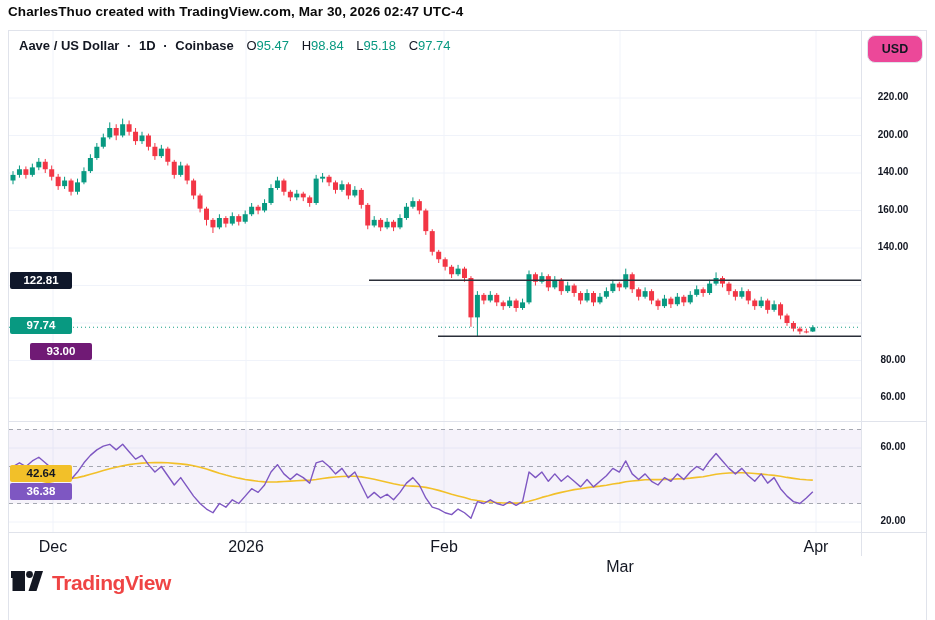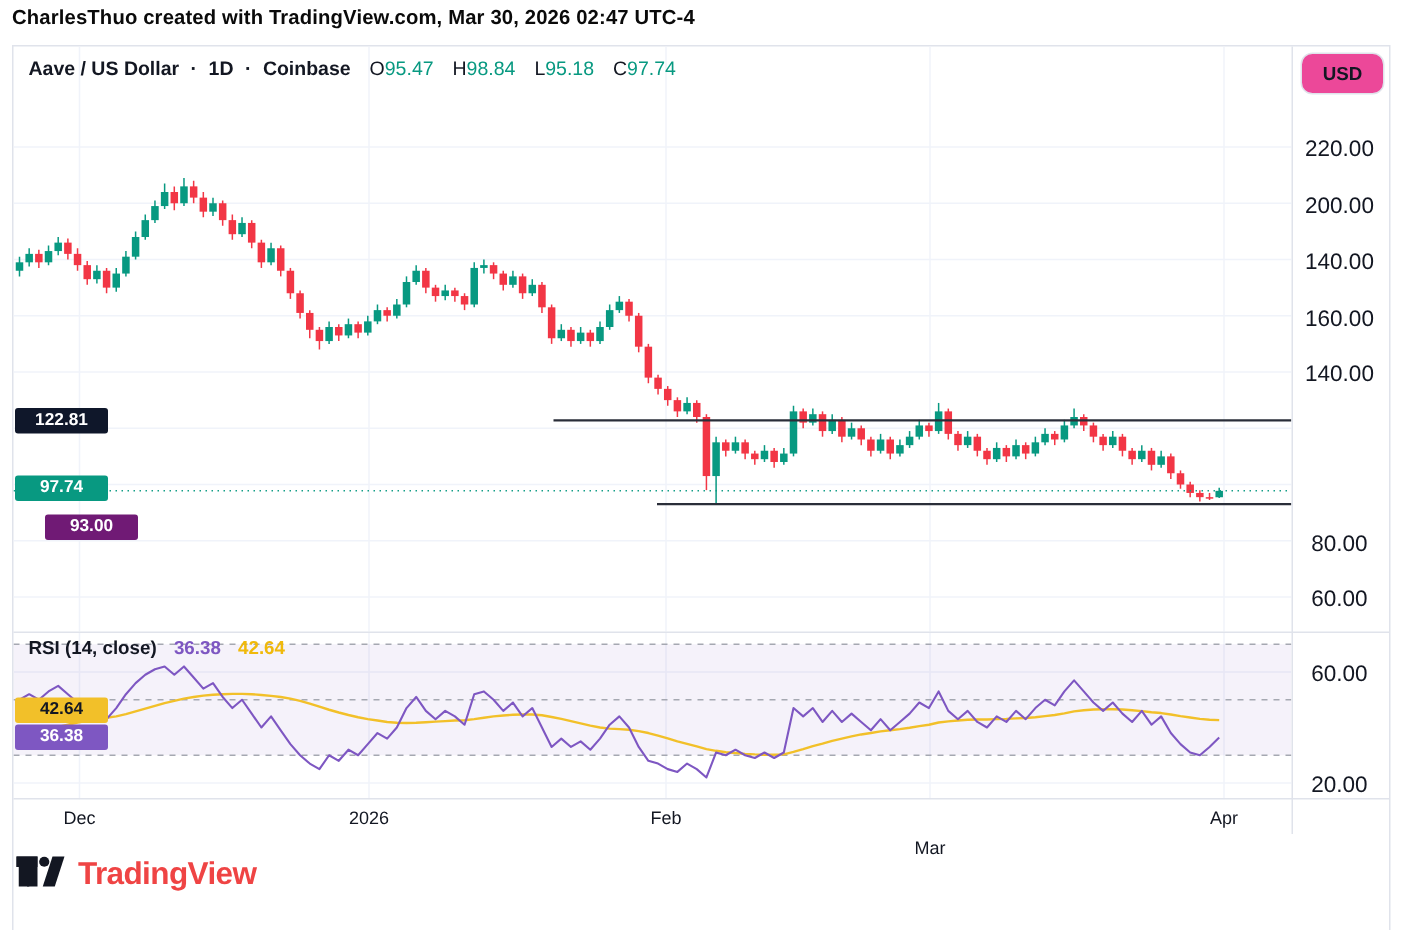--- a/index.html
+++ b/index.html
@@ -12,32 +12,32 @@
   .sep-h{position:absolute;left:0;width:917px;height:1px;background:#e0e3eb;}
   .sep-v{position:absolute;top:0;left:852px;width:1px;height:525px;background:#e0e3eb;}
   #legend-row{position:absolute;left:10px;top:7px;font-size:13px;color:#131722;font-weight:600;white-space:nowrap;z-index:5;}
   #legend-row .dim{font-weight:600;color:#131722;margin:0 4px;}
   #legend-row .ohlc-k{margin-left:9px;font-weight:500;color:#131722;}
   #legend-row .ohlc-v{color:#089981;font-weight:500;}
   #rsi-legend{position:absolute;left:10px;top:394px;font-size:12.5px;color:#131722;font-weight:600;white-space:nowrap;z-index:5;}
   #rsi-legend .val-rsi{color:#7e57c2;margin-left:8px;font-weight:600;}
   #rsi-legend .val-ma{color:#f0b90b;margin-left:8px;font-weight:600;}
   #price-axis{position:absolute;left:853px;top:0;width:66px;height:525px;}
-  .tick-label{position:absolute;left:0;width:62px;text-align:center;font-size:15px;color:#131722;font-weight:400;}
+  .tick-label{position:absolute;left:0;width:62px;text-align:center;font-size:10px;color:#131722;font-weight:700;}
   .price-box{position:absolute;left:1px;width:62px;height:17px;line-height:17px;text-align:center;
     font-size:11.5px;font-weight:700;border-radius:2px;z-index:4;}
   #label-resistance{top:241px;background:#0f172a;color:#fff;}
   #label-current{top:286px;background:#089981;color:#fff;}
   #label-support{top:312px;background:#701a75;color:#fff;margin-left:20px;}
   #label-rsi-ma{top:434px;background:#f2c029;color:#131722;}
   #label-rsi{top:452px;background:#7e57c2;color:#fff;}
   #usd-button{position:absolute;left:858px;top:4px;width:54px;height:26px;line-height:26px;text-align:center;
     background:#ec4899;border:1px solid #e0e3eb;border-radius:8px;font-size:12.5px;font-weight:700;color:#131722;cursor:pointer;z-index:6;}
   #time-axis{position:absolute;left:0;top:502px;width:852px;height:25px;}
-  .time-label{position:absolute;top:5px;transform:translateX(-50%);font-size:12px;color:#131722;font-weight:500;}
+  .time-label{position:absolute;top:5px;transform:translateX(-50%);font-size:16px;color:#131722;font-weight:500;}
   #footer-logo{position:absolute;left:10px;top:570px;display:flex;align-items:center;gap:8px;cursor:pointer;}
   #footer-logo .brand-text{font-size:21px;font-weight:800;color:#ef4444;letter-spacing:-0.4px;}
 </style>
 </head>
 <body>
 
 <div id="header-bar">CharlesThuo created with TradingView.com, Mar 30, 2026 02:47 UTC-4</div>
 
 <div id="chart-container">
 
@@ -341,25 +341,20 @@
     <span class="dim">·</span>
     <span>1D</span>
     <span class="dim">·</span>
     <span>Coinbase</span>
     <span class="ohlc-k">O</span><span class="ohlc-v">95.47</span>
     <span class="ohlc-k">H</span><span class="ohlc-v">98.84</span>
     <span class="ohlc-k">L</span><span class="ohlc-v">95.18</span>
     <span class="ohlc-k">C</span><span class="ohlc-v">97.74</span>
   </div>
 
-  <div id="rsi-legend">
-    <span>RSI (14, close)</span>
-    <span class="val-rsi">36.38</span>
-    <span class="val-ma">42.64</span>
-  </div>
 
   <div id="price-axis">
       <div class="tick-label" style="top: 60px;">220.00</div>
       <div class="tick-label" style="top: 97.5px;">200.00</div>
       <div class="tick-label" style="top: 135px;">140.00</div>
       <div class="tick-label" style="top: 172.5px;">160.00</div>
       <div class="tick-label" style="top: 210px; text-align: center;">140.00</div>
       <div class="tick-label" style="top: 322.5px;">80.00</div>
       <div class="tick-label" style="top: 360px;">60.00</div>
       <div class="tick-label" style="top: 410px;">60.00</div>

